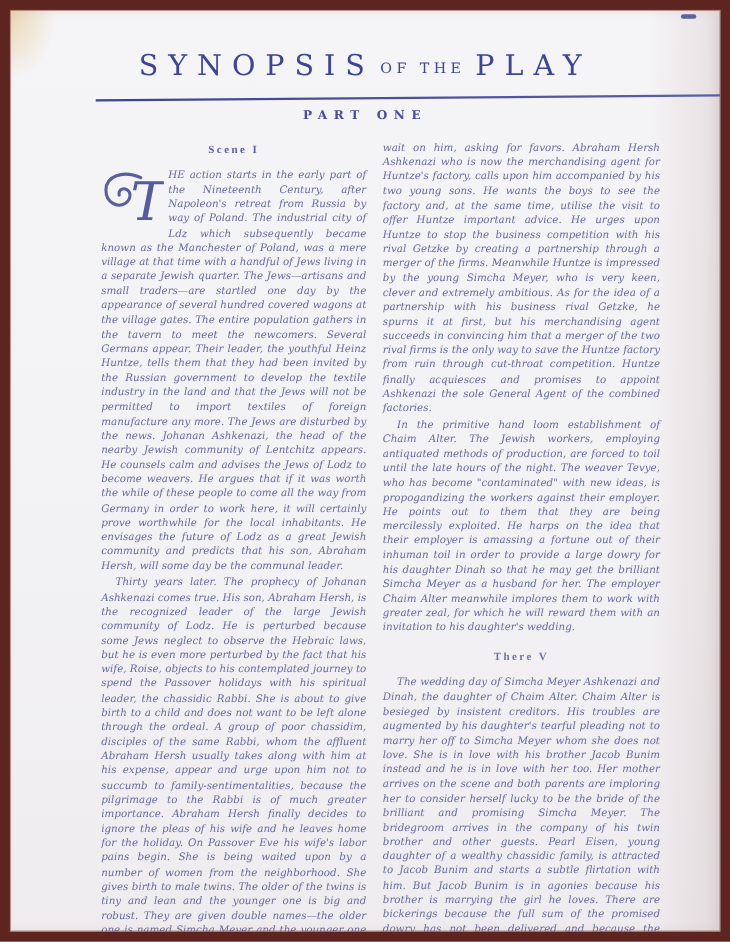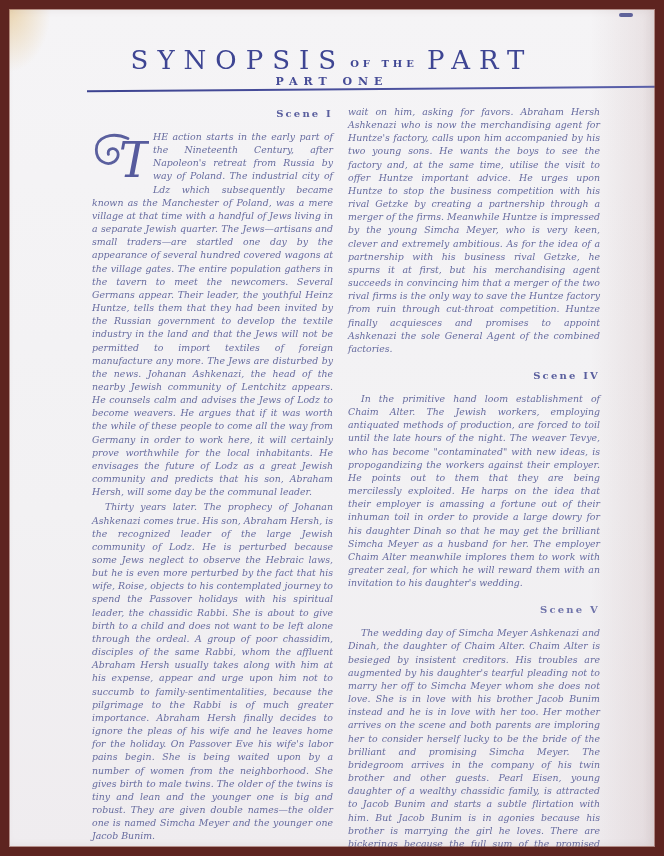--- a/index.html
+++ b/index.html
@@ -22,64 +22,65 @@
   .corner-mark {
     position:absolute; top:4px; right:22px; width:14px; height:4px;
     background:#3c4288; opacity:.8; border-radius:2px;
   }
   .header { text-align:center; padding-top:36px; color:#3e4593; }
   .title-line { letter-spacing:0; white-space:nowrap; }
   .title-big {
     font-size:26px; letter-spacing:9px; color:#3e4593; font-weight:400;
   }
   .title-small {
-    font-size:10px; letter-spacing:4px; color:#3e4593; font-weight:700;
+    font-size:13px; letter-spacing:4px; color:#3e4593; font-weight:400;
     margin:0 4px 0 0; vertical-align:2px;
   }
   .rule {
     position:absolute; left:78px; right:0px; top:79px; height:2px;
     background:linear-gradient(to right,#3d4390 0%, #4d53a0 60%, #5a60aa 100%);
     transform:rotate(-0.45deg);
   }
   .part-heading {
-    text-align:center; 
+    text-align:center; margin-top:23px;
     font-size:11px; font-weight:bold; letter-spacing:6px; color:#474d97;
   }
   .columns {
     display:flex; gap:15px;
     padding:17px 57px 0 83px;
     color:#666b9f;
   }
   .col { text-align:justify; font-size:9.4px; line-height:1.40; }
   .col-left  { width:241px; flex:0 0 241px; }
   .col-right { width:252px; flex:0 0 252px; }
   .scene-heading {
-    text-align:right; font-size:10px; font-weight:bold;
+    text-align:center; font-size:10px; font-weight:bold;
     letter-spacing:2.2px; color:#5a5f9e;
     margin:14px 0 9px 0;
+    font-family:Liberation Serif, serif;
   }
   .scene-heading.first { margin-top:2px; }
   p { margin:0 0 2px 0;font-style:italic; }
   .indent { text-indent:13px; }
   .dropcap {
     float:left; width:57px; height:54px; margin:2px 4px 0 0;
   }
   .faded { opacity:.85; }
 </style>
 </head>
 <body>
 
 <div class="page">
   <div class="corner-mark"></div>
 
   <div class="header">
     <div class="title-line">
       <span class="title-big">SYNOPSIS</span>
       <span class="title-small">OF THE</span>
-      <span class="title-big">PART</span>
+      <span class="title-big">PLAY</span>
     </div>
   </div>
   <div class="rule"></div>
 
   <div class="part-heading">PART ONE</div>
 
   <div class="columns">
 
     <div class="col col-left">
       <div class="scene-heading first">Scene I</div>
@@ -90,21 +91,20 @@
         </svg><span>HE action starts in the early part of the Nineteenth Century, after Napoleon's retreat from Russia by way of Poland. The industrial city of Ldz which subsequently became known as the Manchester of Poland, was a mere village at that time with a handful of Jews living in a separate Jewish quarter. The Jews—artisans and small traders—are startled one day by the appearance of several hundred covered wagons at the village gates. The entire population gathers in the tavern to meet the newcomers. Several Germans appear. Their leader, the youthful Heinz Huntze, tells them that they had been invited by the Russian government to develop the textile industry in the land and that the Jews will not be permitted to import textiles of foreign manufacture any more. The Jews are disturbed by the news. Johanan Ashkenazi, the head of the nearby Jewish community of Lentchitz appears. He counsels calm and advises the Jews of Lodz to become weavers. He argues that if it was worth the while of these people to come all the way from Germany in order to work here, it will certainly prove worthwhile for the local inhabitants. He envisages the future of Lodz as a great Jewish community and predicts that his son, Abraham Hersh, will some day be the communal leader.</span>
       </p>
 
       <p class="indent">Thirty years later. The prophecy of Johanan Ashkenazi comes true. His son, Abraham Hersh, is the recognized leader of the large Jewish community of Lodz. He is perturbed because some Jews neglect to observe the Hebraic laws, but he is even more perturbed by the fact that his wife, Roise, objects to his contemplated journey to spend the Passover holidays with his spiritual leader, the chassidic Rabbi. She is about to give birth to a child and does not want to be left alone through the ordeal. A group of poor chassidim, disciples of the same Rabbi, whom the affluent Abraham Hersh usually takes along with him at his expense, appear and urge upon him not to succumb to family-sentimentalities, because the pilgrimage to the Rabbi is of much greater importance. Abraham Hersh finally decides to ignore the pleas of his wife and he leaves home for the holiday. On Passover Eve his wife's labor pains begin. She is being waited upon by a number of women from the neighborhood. She gives birth to male twins. The older of the twins is tiny and lean and the younger one is big and robust. They are given double names—the older one is named Simcha Meyer and the younger one Jacob Bunim.</p>
 
     </div>
 
     <div class="col col-right">
       <p>wait on him, asking for favors. Abraham Hersh Ashkenazi who is now the merchandising agent for Huntze's factory, calls upon him accompanied by his two young sons. He wants the boys to see the factory and, at the same time, utilise the visit to offer Huntze important advice. He urges upon Huntze to stop the business competition with his rival Getzke by creating a partnership through a merger of the firms. Meanwhile Huntze is impressed by the young Simcha Meyer, who is very keen, clever and extremely ambitious. As for the idea of a partnership with his business rival Getzke, he spurns it at first, but his merchandising agent succeeds in convincing him that a merger of the two rival firms is the only way to save the Huntze factory from ruin through cut-throat competition. Huntze finally acquiesces and promises to appoint Ashkenazi the sole General Agent of the combined factories.</p>
 
-      <div class="scene-heading">Scene IV</div>
       <p class="indent">In the primitive hand loom establishment of Chaim Alter. The Jewish workers, employing antiquated methods of production, are forced to toil until the late hours of the night. The weaver Tevye, who has become "contaminated" with new ideas, is propogandizing the workers against their employer. He points out to them that they are being mercilessly exploited. He harps on the idea that their employer is amassing a fortune out of their inhuman toil in order to provide a large dowry for his daughter Dinah so that he may get the brilliant Simcha Meyer as a husband for her. The employer Chaim Alter meanwhile implores them to work with greater zeal, for which he will reward them with an invitation to his daughter's wedding.</p>
 
-      <div class="scene-heading faded">Scene V</div>
+      <div class="scene-heading faded">There V</div>
       <p class="indent">The wedding day of Simcha Meyer Ashkenazi and Dinah, the daughter of Chaim Alter. Chaim Alter is besieged by insistent creditors. His troubles are augmented by his daughter's tearful pleading not to marry her off to Simcha Meyer whom she does not love. She is in love with his brother Jacob Bunim instead and he is in love with her too. Her mother arrives on the scene and both parents are imploring her to consider herself lucky to be the bride of the brilliant and promising Simcha Meyer. The bridegroom arrives in the company of his twin brother and other guests. Pearl Eisen, young daughter of a wealthy chassidic family, is attracted to Jacob Bunim and starts a subtle flirtation with him. But Jacob Bunim is in agonies because his brother is marrying the girl he loves. There are bickerings because the full sum of the promised dowry has not been delivered and because the bride's father had invited some people who seem too frivolous to the pious Ashkenazi and his chassidic cronies. But all the differences are settled amicably and the marriage ceremony takes place.</p>
     </div>
 
   </div>
 </div>
 
 </body></html>

